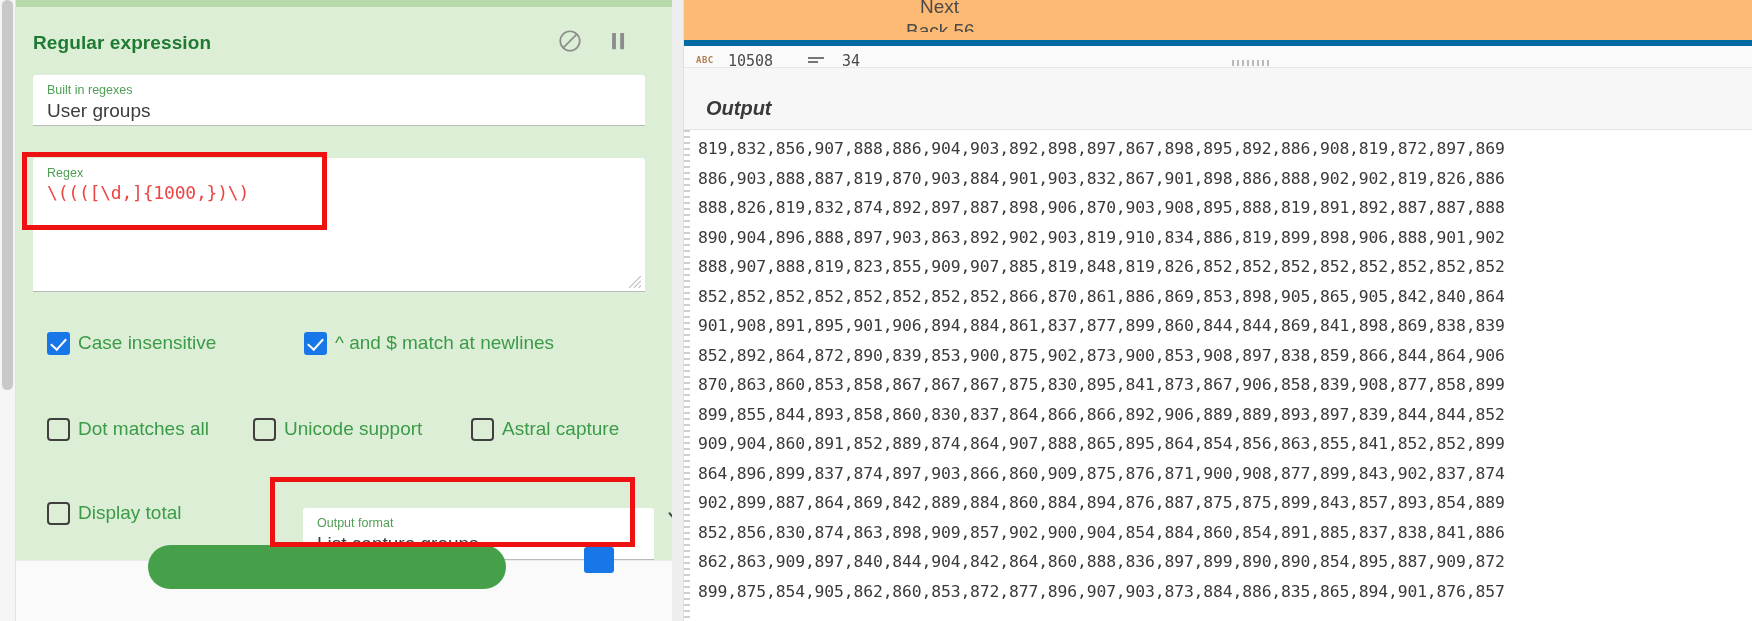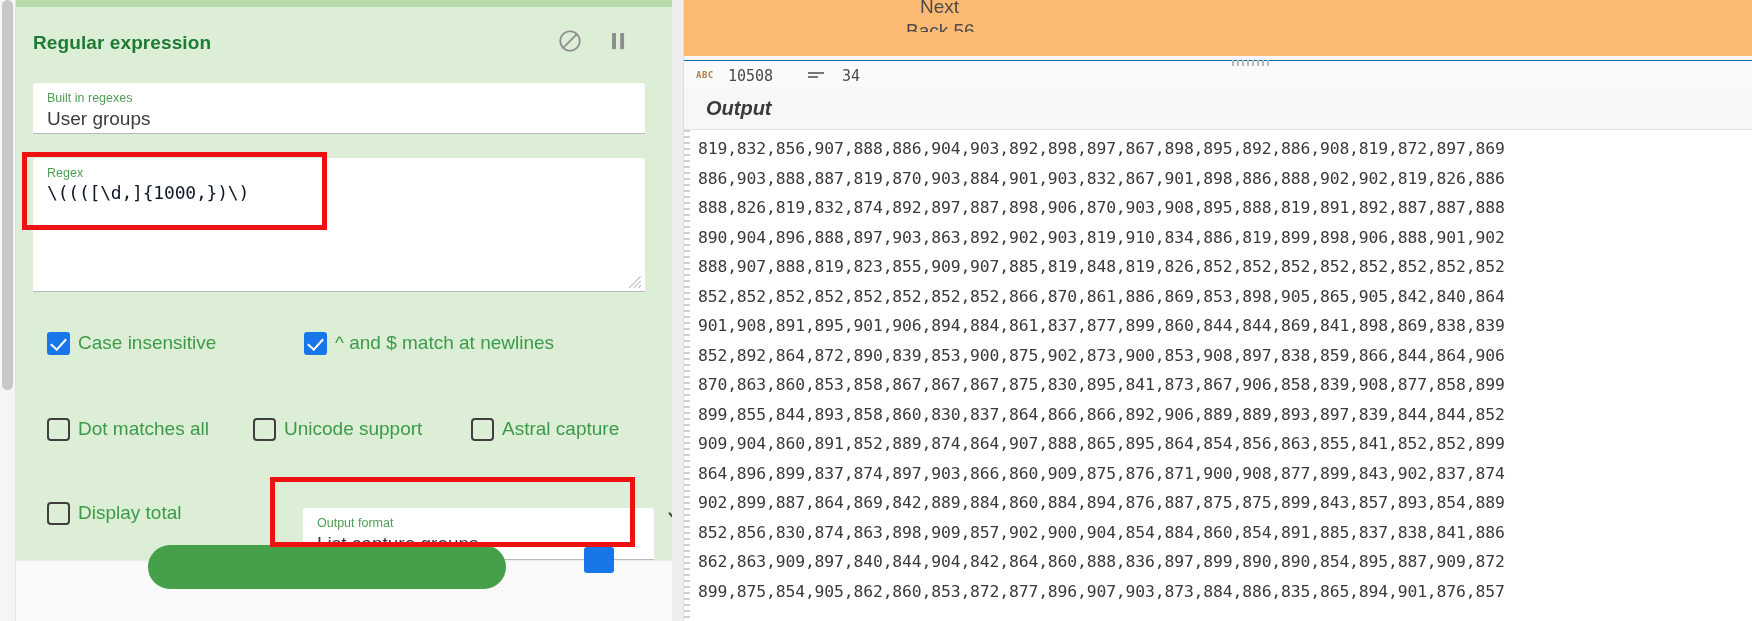--- a/index.html
+++ b/index.html
@@ -59,28 +59,28 @@
   }
   .field-label {
     position: absolute; left: 14px; top: 8px;
     font-size: 12.5px; color: #4f9e53;
   }
   .field-value {
     position: absolute; left: 14px; top: 25px;
     font-size: 19px; color: #3c3c3c;
   }
 
-  #builtin-field { left: 17px; top: 83px; width: 612px; height: 51px; }
+  #builtin-field { left: 17px; top: 75px; width: 612px; height: 51px; }
   #regex-field {
     left: 17px; top: 158px; width: 612px; height: 134px;
     border-radius: 3px 3px 0 0;
   }
   #regex-value {
     position: absolute; left: 14px; top: 24px;
-    font-size: 18px; color: #0f172a;
+    font-size: 18px; color: #ef4444;
     font-family: "DejaVu Sans Mono", monospace;
     letter-spacing: -0.2px;
   }
   .resize-grip {
     position: absolute; right: 3px; bottom: 2px;
     width: 14px; height: 14px; opacity: .55;
   }
 
   
   .redbox {
@@ -167,24 +167,24 @@
   #next-label {
     position: absolute; left: 236px; top: -4px;
     font-size: 19px; color: #4a4a4a;
   }
   #clipped-label {
     position: absolute; left: 222px; top: 20px;
     font-size: 19px; color: #4a4a4a;
     height: 12px; overflow: hidden;
   }
   #stats-bar {
-    position: absolute; left: 12px; top: 60px;
+    position: absolute; left: 12px; top: 40px;
     width: 1068px; height: 28px;
     background: #fafafa;
-    border-top: 1px solid #0369a1;
+    border-top: 6px solid #0369a1;
     border-bottom: 1px solid #e6e6e6;
   }
   .stat {
     position: absolute; top: 6px;
     font-family: "DejaVu Sans Mono", monospace;
     font-size: 15px; color: #4a4a4a;
   }
   #stat-chars-icon { left: 12px; top: 9px; font-size: 9px; font-weight: bold; color: #b08050;
     font-family: "DejaVu Sans Mono", monospace; letter-spacing: .5px; }
   #stat-chars-val { left: 44px; }

